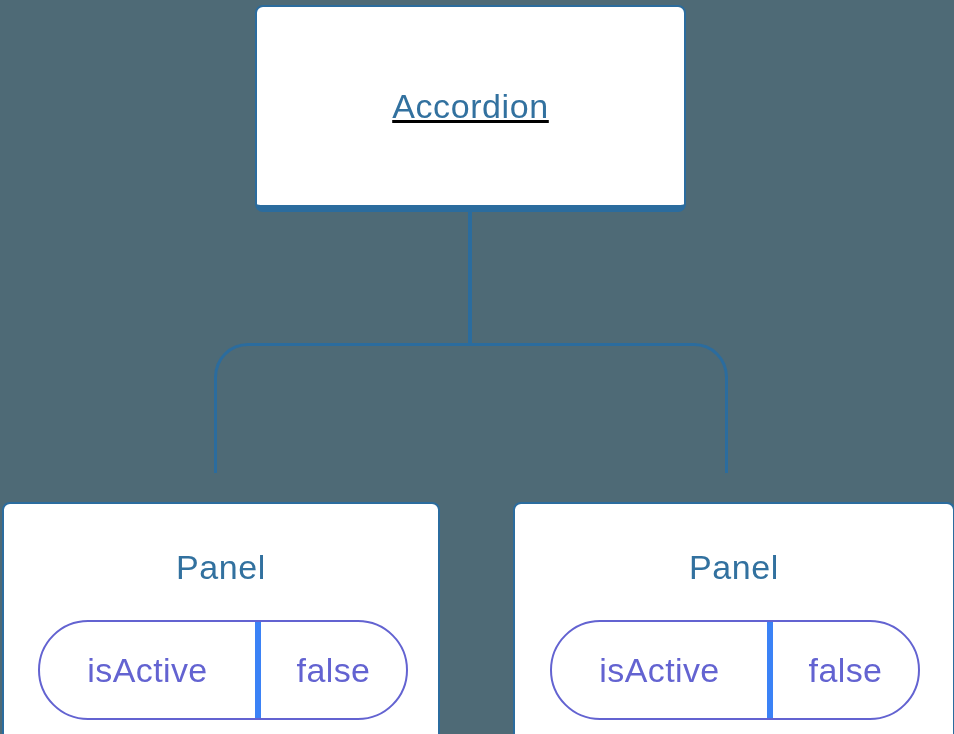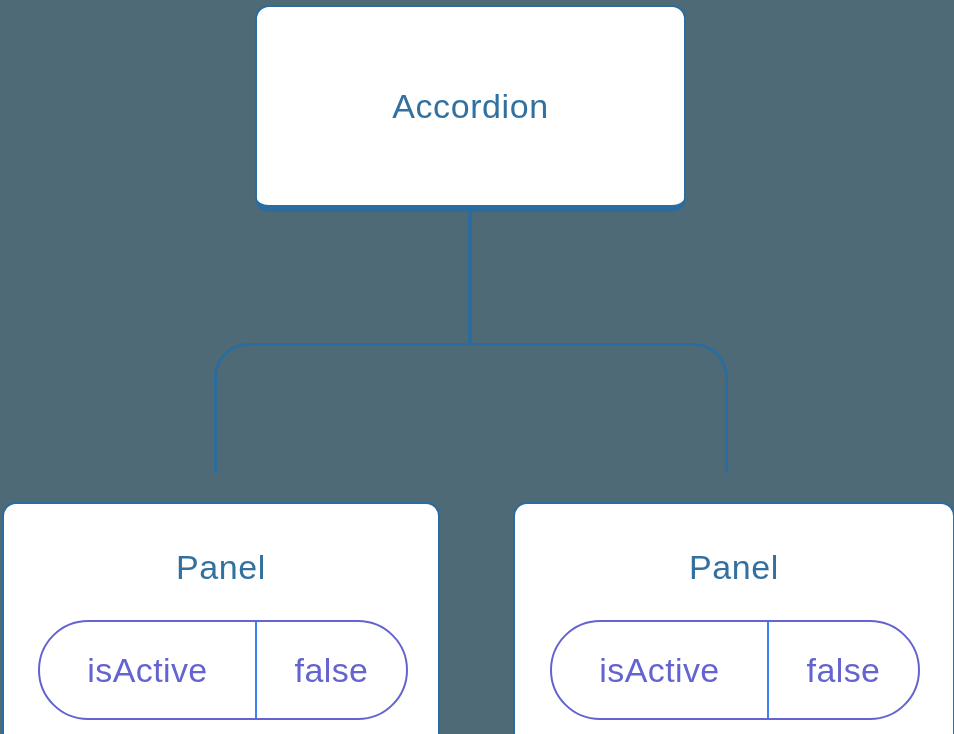--- a/index.html
+++ b/index.html
@@ -9,22 +9,23 @@
     background: #4E6A76;
     position: relative;
     overflow: hidden;
     font-family: "Liberation Sans", sans-serif;
   }
   .card {
     position: absolute;
     background: #FFFFFF;
     border: 2px solid #2B6C9E;
     border-bottom-width: 7px;
-    border-radius: 14px;
+    border-radius: 8px;
     box-sizing: border-box;
+    text-decoration: underline;
   }
   .node-title {
     color: #32719F;
     font-size: 34px;
     font-weight: 500;
     letter-spacing: 0.6px;
   }
   #root-node {
     left: 255px; top: 5px;
     width: 431px; height: 207px;
@@ -65,21 +66,21 @@
     color: #6363D1;
     font-size: 34px;
     letter-spacing: 0.4px;
   }
   #panel-node-0 .state-pill { left: 34px; }
   #panel-node-1 .state-pill { left: 35px; }
   .state-key {
     flex: none;
     width: 215px;
     display: flex; align-items: center; justify-content: center;
-    border-right: 2px solid #3b82f6;
+    border-right: 6px solid #3b82f6;
   }
   .state-value {
     flex: 1;
     display: flex; align-items: center; justify-content: center;
   }
 </style>
 </head>
 <body>
 
 <div class="card" id="root-node">

